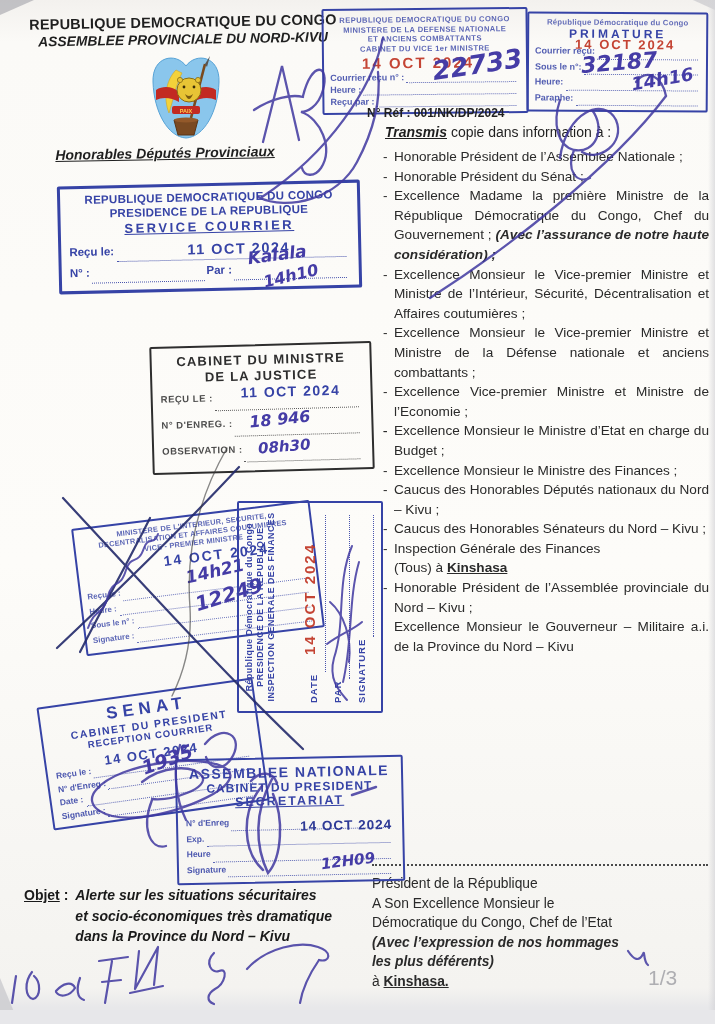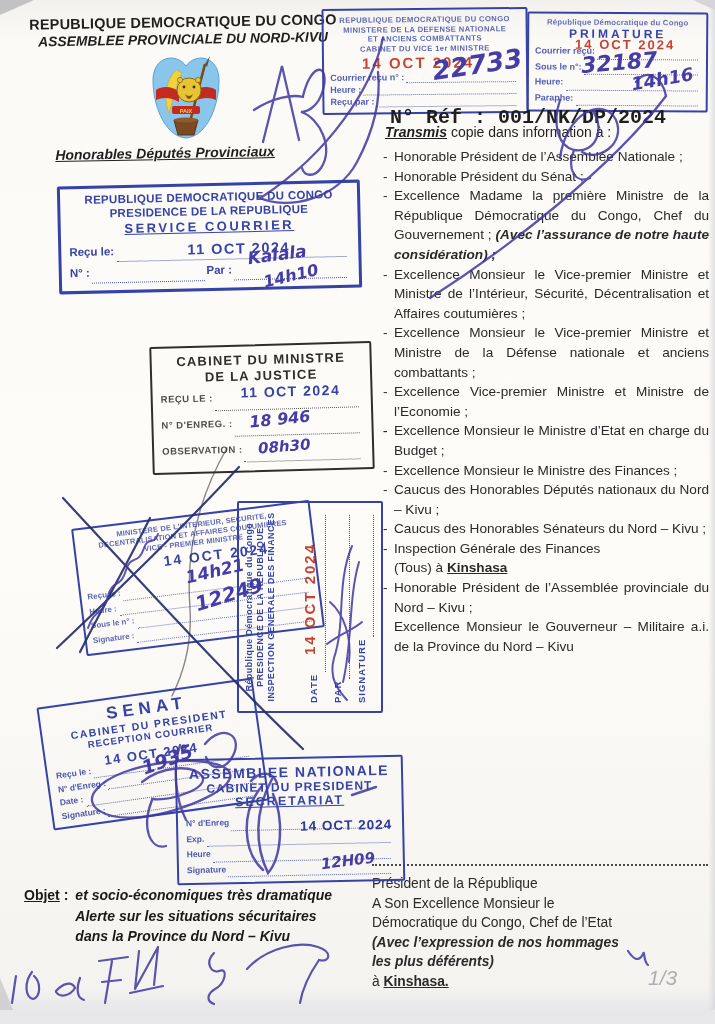--- a/index.html
+++ b/index.html
@@ -14,31 +14,31 @@
   .bottom-strip{position:absolute;left:0;bottom:0;width:100%;height:14px;background:#e7e7ea;}
 
   
   .letterhead{position:absolute;left:18px;top:14px;width:330px;text-align:center;transform:rotate(-1deg);color:#1f1f1f;}
   .lh1{font-size:14.5px;font-weight:bold;letter-spacing:.2px;}
   .lh2{font-size:13.8px;font-weight:bold;font-style:italic;margin-top:2px;}
   .emblem{position:absolute;left:146px;top:50px;width:80px;height:94px;}
   .subtitle{position:absolute;left:40px;top:145px;width:250px;text-align:center;font-size:14px;font-weight:bold;font-style:italic;text-decoration:underline;color:#1f1f1f;transform:rotate(-1deg);}
 
   
-  .refline{position:absolute;left:390px;top:106px;font-size:20px;font-weight:bold;color:#1f1f1f;font-family:Liberation Mono, monospace;}
+  .refline{position:absolute;left:367px;top:106px;font-size:12px;font-weight:bold;color:#1f1f1f;}
   .transmis{position:absolute;left:385px;top:124px;font-size:14px;color:#1f1f1f;}
   .tr-word{font-weight:bold;font-style:italic;text-decoration:underline;}
   .recipients{position:absolute;left:383px;top:147px;width:326px;font-size:13.6px;line-height:19.6px;color:#2a2a2a;}
   .rcpt{position:relative;padding-left:11px;text-align:justify;}
   .rcpt .blt{position:absolute;left:0;top:0;}
   .bi{font-weight:bold;font-style:italic;}
   .place{font-weight:bold;text-decoration:underline;}
   .sep-dashed{position:absolute;left:372px;top:864px;width:336px;border-top:2px dotted #4a4a4a;height:0;}
   .closing{position:absolute;left:372px;top:874px;width:332px;font-size:13.8px;line-height:19.6px;color:#2a2a2a;}
-  .pageno{position:absolute;left:648px;top:966px;font-size:21px;color:#aeaeb2;font-style:italic;}
+  .pageno{position:absolute;left:648px;top:966px;font-size:21px;color:#aeaeb2;}
 
   
   .objet{position:absolute;left:24px;top:885px;display:flex;gap:7px;font-size:14px;line-height:20.5px;font-weight:bold;color:#1a1a1a;}
   .obj-label{white-space:nowrap;}
   .u{text-decoration:underline;margin-top:36px;}
   .obj-text{font-style:italic;width:282px;}
 
   
   .stamp{position:absolute;box-sizing:border-box;border:2px solid #3643a6;color:#3643a6;border-radius:2px;}
   .dots{flex:1 1 auto;border-bottom:1.6px dotted currentColor;height:.72em;margin:0 2px;min-width:8px;opacity:.9;}
@@ -373,22 +373,22 @@
           <span class="dots"></span>
         </div>
     </div>
     <div class="blue-date an-date">14 OCT 2024</div>
     <div class="hw an-time">12H09</div>
   </div>
 
   <div class="objet">
     <span class="obj-label"><span class="u">Objet</span><span> :</span></span>
     <div class="obj-text">
+      <div>Alerte sur les situations sécuritaires</div>
       <div>et socio-économiques très dramatique</div>
-      <div>Alerte sur les situations sécuritaires</div>
       <div>dans la Province du Nord – Kivu</div>
     </div>
   </div>
 
   <svg class="ink-overlay" viewBox="0 0 715 1024">
     <g stroke="#4038a0" stroke-width="2.3" fill="none" stroke-linecap="round" opacity=".85">
       <path d="M263,142 L282,66 L299,140"></path>
       <path d="M254,110 C272,98 292,94 303,97"></path>
       <path d="M303,96 C312,60 330,64 323,90 C318,108 306,112 301,112 C320,118 334,148 321,168 C314,178 304,176 302,168"></path>
       <path d="M383,38 C372,88 330,152 262,197"></path>

